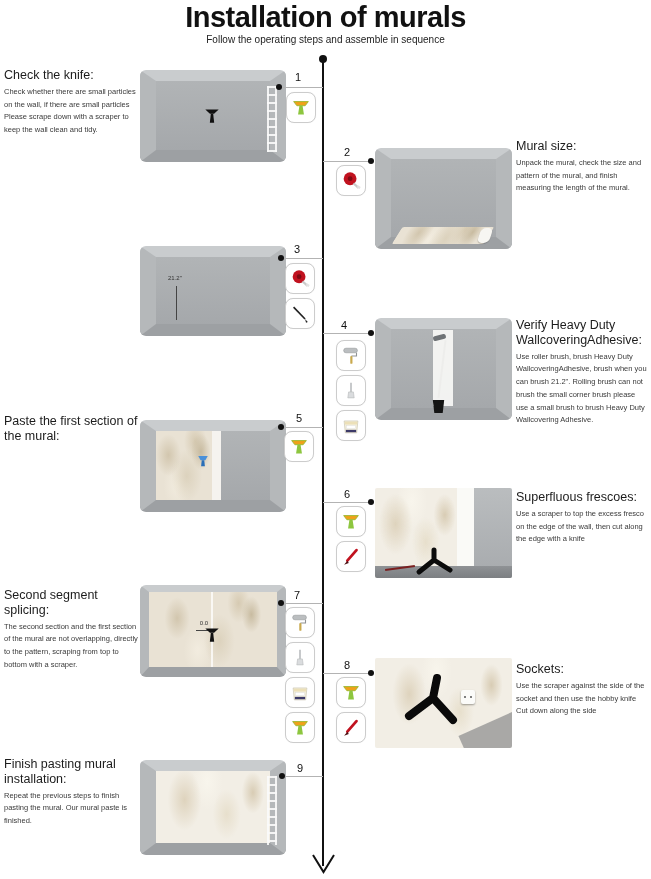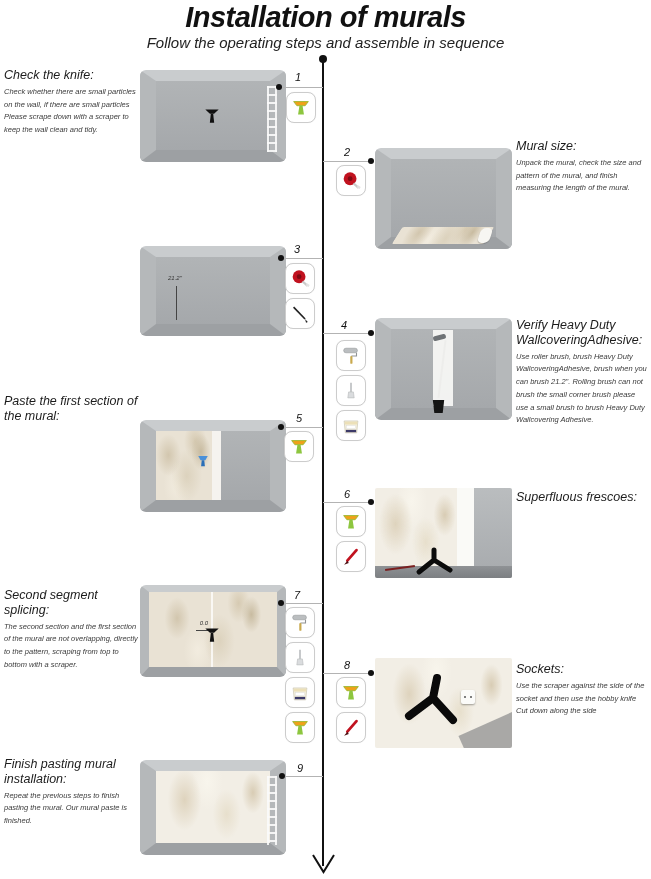--- a/index.html
+++ b/index.html
@@ -1,24 +1,24 @@
 <!DOCTYPE html>
 <html><head>
 <meta charset="utf-8">
 <style>
   * { margin:0; padding:0; box-sizing:border-box; }
   html,body { background:#fff; }
   body { font-family:"Liberation Sans", sans-serif; color:#1a1a1a; }
-  .page { position:relative; width:651px; height:879px; background:#fff; overflow:hidden;font-style:italic; }
+  .page { position:relative; width:651px; height:879px; background:#fff; overflow:hidden; }
 
   
   .title { position:absolute; top:1px; left:0; width:100%; text-align:center;
            font-size:29px; font-weight:bold; letter-spacing:-0.5px; color:#111; }
   .subtitle { position:absolute; top:34px; left:0; width:100%; text-align:center;
-              font-size:15px; color:#222; }
+              font-size:10px; color:#222; }
 
   
   .vline { position:absolute; left:322px; top:60px; width:1.6px; height:806px; background:#111; }
   .vdot  { position:absolute; left:319px; top:55px; width:8px; height:8px; border-radius:50%; background:#111; }
   .varrow { position:absolute; left:310px; top:852px; }
 
   .cline { position:absolute; height:1px; background:#b3b3b3; }
   .cdot  { position:absolute; width:6px; height:6px; border-radius:50%; background:#111; }
   .step-num { position:absolute; font-size:11px; color:#111; }
 
@@ -195,21 +195,21 @@
     <div class="white-band" style="left:58px;top:12px;width:20px;bottom:14px"></div>
     <div class="pole" style="left:66px;top:22px;height:58px"></div>
     <div class="roller-head" style="left:58px;top:17px"></div>
     <div class="bucket" style="left:56px;bottom:7px"></div>
   </div>
   <div class="tblock" style="left:516px;top:318px;width:133px">
     <h2>Verify Heavy Duty WallcoveringAdhesive:</h2>
     <p>Use roller brush, brush Heavy Duty WallcoveringAdhesive, brush when you can brush 21.2". Rolling brush can not brush the small corner brush please use a small brush to brush Heavy Duty Wallcovering Adhesive.</p>
   </div>
 
-  <div class="tblock" style="left:4px;top:394px;width:138px">
+  <div class="tblock" style="left:4px;top:414px;width:138px">
     <h2>Paste the first section of the mural:</h2>
   </div>
   <div class="scene" style="left:140px;top:420px;width:146px;height:92px">
     <div class="room"></div>
     <div class="overlay mural" style="left:16px;top:11px;width:56px;bottom:12px"></div>
     <div class="overlay" style="left:72px;top:11px;width:9px;bottom:12px;background:#f5f3ef"></div>
     <svg class="overlay" style="left:56px;top:34px" width="14" height="15" viewBox="0 0 20 22">
       <path d="M3 3 h14 l-3.5 6 h-7 Z" fill="#4a90d9"></path>
         <path d="M8.2 9 h3.6 l1 9 h-5.6 Z" fill="#2a6fb8"></path>
     </svg>
@@ -250,20 +250,21 @@
       <div class="overlay" style="left:72%;top:0;right:0;height:100%;background:linear-gradient(180deg,#babdbf,#a7aaad)"></div>
       <div class="floor-strip"></div>
       <svg class="overlay" style="left:36px;bottom:2px" width="46" height="30" viewBox="0 0 46 30">
         <path d="M23 4 L23 14 M23 14 L8 26 M23 14 L39 24" fill="none" stroke="#0b0b0b" stroke-width="5" stroke-linecap="round"></path>
       </svg>
       <div class="overlay" style="left:10px;bottom:9px;width:30px;height:2px;background:#7a2020;transform:rotate(-8deg)"></div>
     </div>
   </div>
   <div class="tblock" style="left:516px;top:490px;width:133px">
     <h2>Superfluous frescoes:</h2>
+    <p>Use a scraper to top the excess fresco on the edge of the wall, then cut along the edge with a knife</p>
   </div>
 
   <div class="tblock" style="left:4px;top:588px;width:138px">
     <h2>Second segment splicing:</h2>
     <p>The second section and the first section of the mural are not overlapping, directly to the pattern, scraping from top to bottom with a scraper.</p>
   </div>
   <div class="scene" style="left:140px;top:585px;width:146px;height:92px">
     <div class="room mural" style="border-width:7px 9px 10px 9px"></div>
     <div class="overlay" style="left:71px;top:7px;width:2px;bottom:10px;background:rgba(255,255,255,.75)"></div>
     <div class="overlay" style="left:56px;top:26px;text-align:center">

